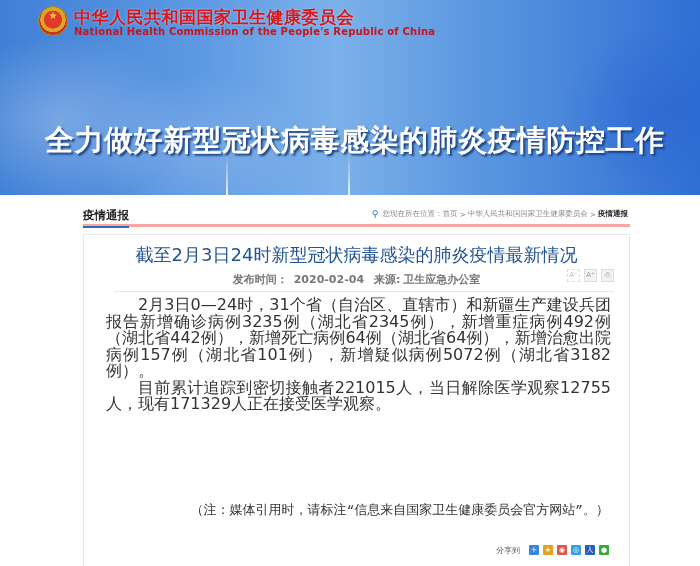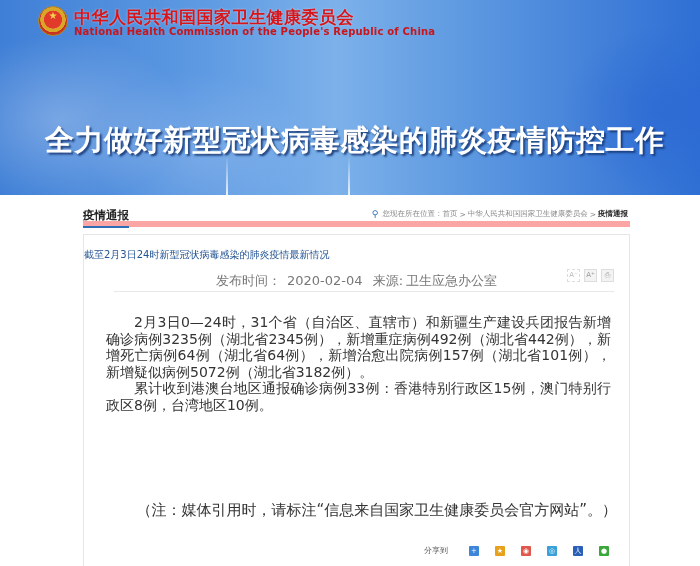--- a/index.html
+++ b/index.html
@@ -35,63 +35,63 @@
   .banner-title {
     position: absolute; left: 45px; top: 76px;
     color: #ffffff; font-size: 29px; font-weight: bold; letter-spacing: 0.5px;
     text-shadow: 2px 2px 2px rgba(20,50,110,0.85);
     white-space: nowrap;
     margin-top: 45px;
   }
 
   .section-head {
     position: absolute; left: 83px; top: 205px; width: 547px; height: 22px;
-    border-bottom: 6px solid #fca5a5;
+    border-bottom: 3px solid #fca5a5;
   }
   .section-title {
     position: absolute; left: 0; top: 2px; font-size: 11.5px; font-weight: bold; color: #222;
     padding-bottom: 3px; border-bottom: 2px solid #2c6fb7; line-height: 16px;
   }
   .breadcrumb {
     position: absolute; right: 2px; top: 4px; font-size: 7.5px; color: #888; display: flex; align-items: center; white-space: nowrap;
   }
   .breadcrumb .pin { color: #2c6fb7; font-size: 9px; margin-right: 4px; }
   .breadcrumb .crumb { color: #888; }
   .breadcrumb .sep { margin: 0 2px; color: #888; }
   .breadcrumb .current { color: #222; font-weight: bold; }
 
   .content-box {
     position: absolute; left: 83px; top: 234px; width: 547px; height: 340px;
     border: 1px solid #e6e6e6; background: #fff;
   }
   .article-title {
-    position: absolute; left: 0; right: 0; top: 11px; 
-    font-size: 10px; color: #245493; line-height: 18px; font-weight: normal;
+    position: absolute; left: 0; right: 0; top: 11px; text-align: center;
+    font-size: 18px; color: #245493; line-height: 18px; font-weight: normal;
   }
   .meta {
-    position: absolute; left: 0; right: 0; top: 37px; text-align: center; font-size: 13px; color: #777;
+    position: absolute; left: 0; right: 0; top: 37px; text-align: center; font-size: 11px; color: #777; font-weight: bold;
   }
   .meta span { margin: 0 3px; }
   .tools { position: absolute; right: 15px; top: 34px; display: flex; gap: 4px; }
   .tool-btn {
     width: 13px; height: 13px; border: 1px solid #ddd; background: #f3f3f3; color: #999;
     font-size: 7px; line-height: 11px; text-align: center; cursor: pointer;
   }
   .tool-btn.small { background: #fff; border-style: dashed; color: #bbb; }
   .divider { position: absolute; left: 30px; right: 15px; top: 56px; height: 1px; background: #e8e8e8; }
 
   .body-text {
-    position: absolute; left: 22px; top: 79px; width: 505px;
-    font-size: 14px; line-height: 16.5px; color: #333; text-align: justify;
+    position: absolute; left: 22px; top: 62px; width: 505px;
+    font-size: 16px; line-height: 16.5px; color: #333; text-align: justify;
   }
   .body-text p { text-indent: 2em; }
   .note {
-    position: absolute; right: 12px; top: 266px; font-size: 15px; color: #333; white-space: nowrap;
+    position: absolute; right: 20px; top: 266px; font-size: 13px; color: #333; white-space: nowrap; font-family: Liberation Mono, monospace;
   }
-  .share { position: absolute; right: 20px; top: 310px; display: flex; align-items: flex-end; gap: 16px; }
+  .share { position: absolute; right: 20px; top: 310px; display: flex; align-items: flex-start; gap: 4px; }
   .share-label { font-size: 8px; color: #555; margin-right: 5px; }
   .share-icon {
     width: 10px; height: 10px; border-radius: 1px; color: #fff; font-size: 7px; line-height: 10px; text-align: center; cursor: pointer;
   }
 </style>
 </head>
 <body>
 
 <div class="banner">
   <div class="glow-line" style="left:226px; height:40px;"></div>
@@ -127,21 +127,21 @@
   </div>
   <div class="tools">
     <div class="tool-btn small">A⁻</div>
     <div class="tool-btn">A⁺</div>
     <div class="tool-btn">⎙</div>
   </div>
   <div class="divider"></div>
 
   <div class="body-text">
     <p>2月3日0—24时，31个省（自治区、直辖市）和新疆生产建设兵团报告新增确诊病例3235例（湖北省2345例），新增重症病例492例（湖北省442例），新增死亡病例64例（湖北省64例），新增治愈出院病例157例（湖北省101例），新增疑似病例5072例（湖北省3182例）。</p>
-    <p>累计收到港澳台地区通报确诊病例33例：香港特别行政区15例，澳门特别行政区8例，台湾地区10例。</p>
+    <p>目前累计追踪到密切接触者221015人，当日解除医学观察12755人，现有171329人正在接受医学观察。</p>
   </div>
 
   <div class="note">（注：媒体引用时，请标注“信息来自国家卫生健康委员会官方网站”。）</div>
 
   <div class="share">
     <span class="share-label">分享到</span>
     <span class="share-icon" style="background:#3b86d8">+</span>
     <span class="share-icon" style="background:#e6a21c">★</span>
     <span class="share-icon" style="background:#e0574b">◉</span>
     <span class="share-icon" style="background:#3aa0d8">◎</span>

